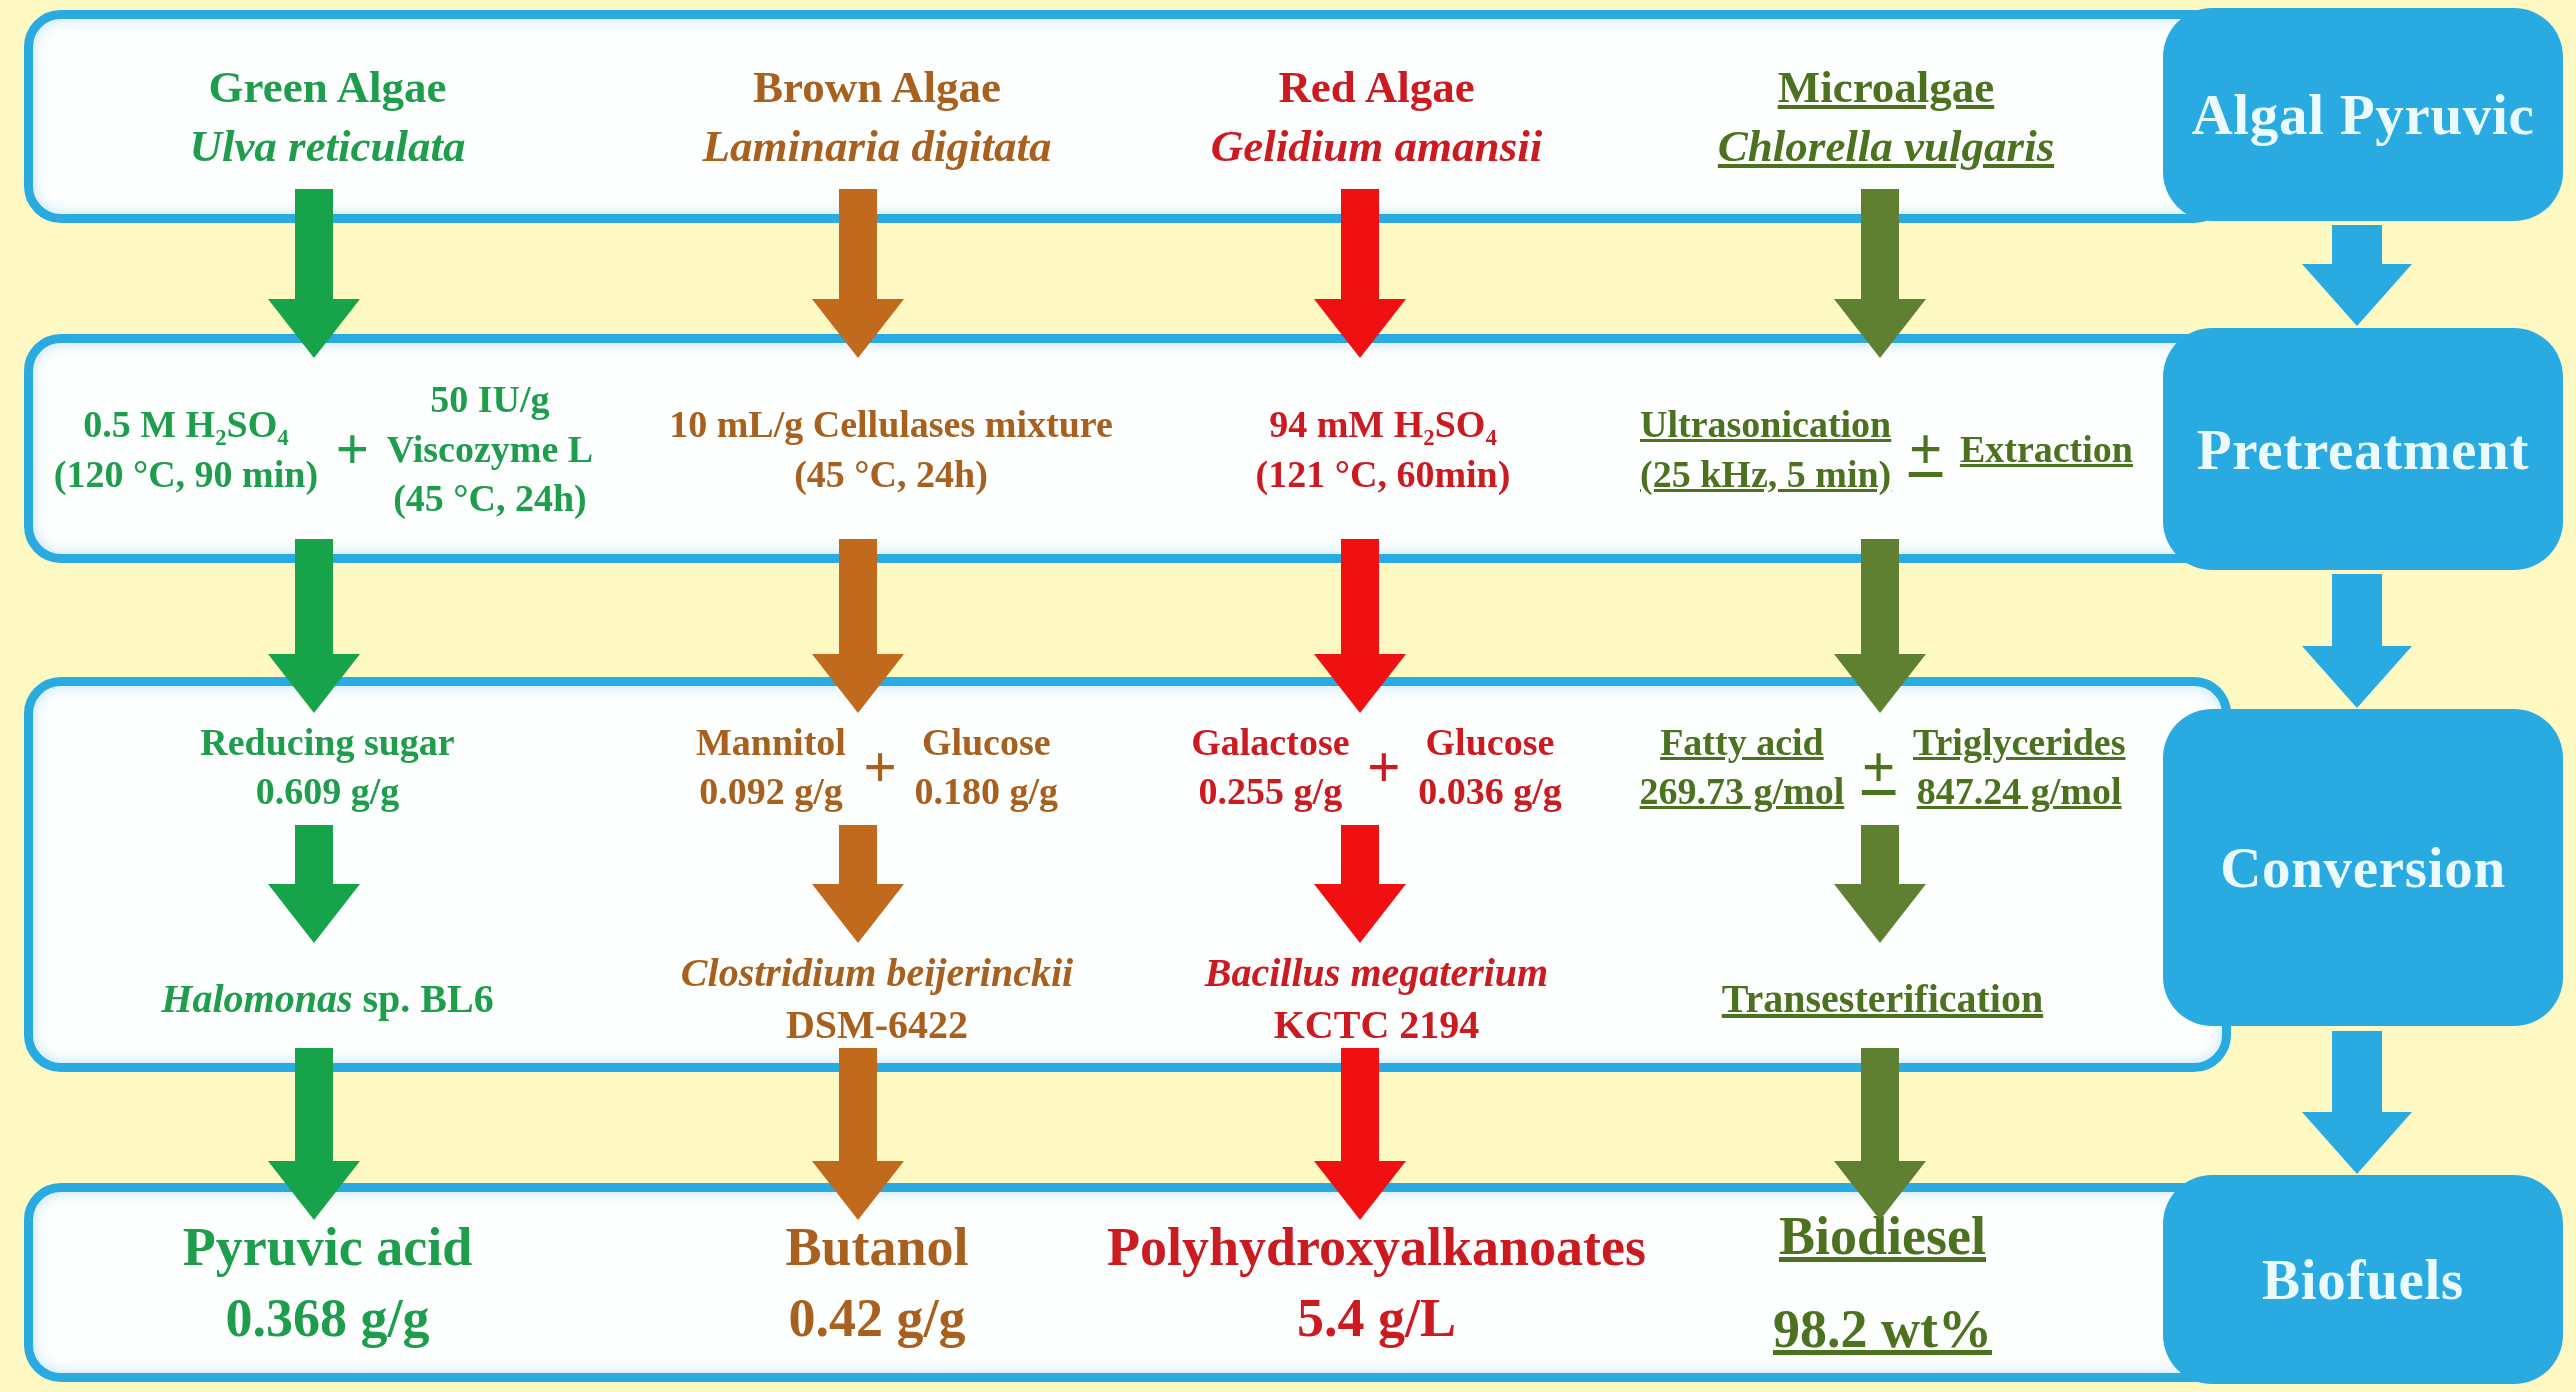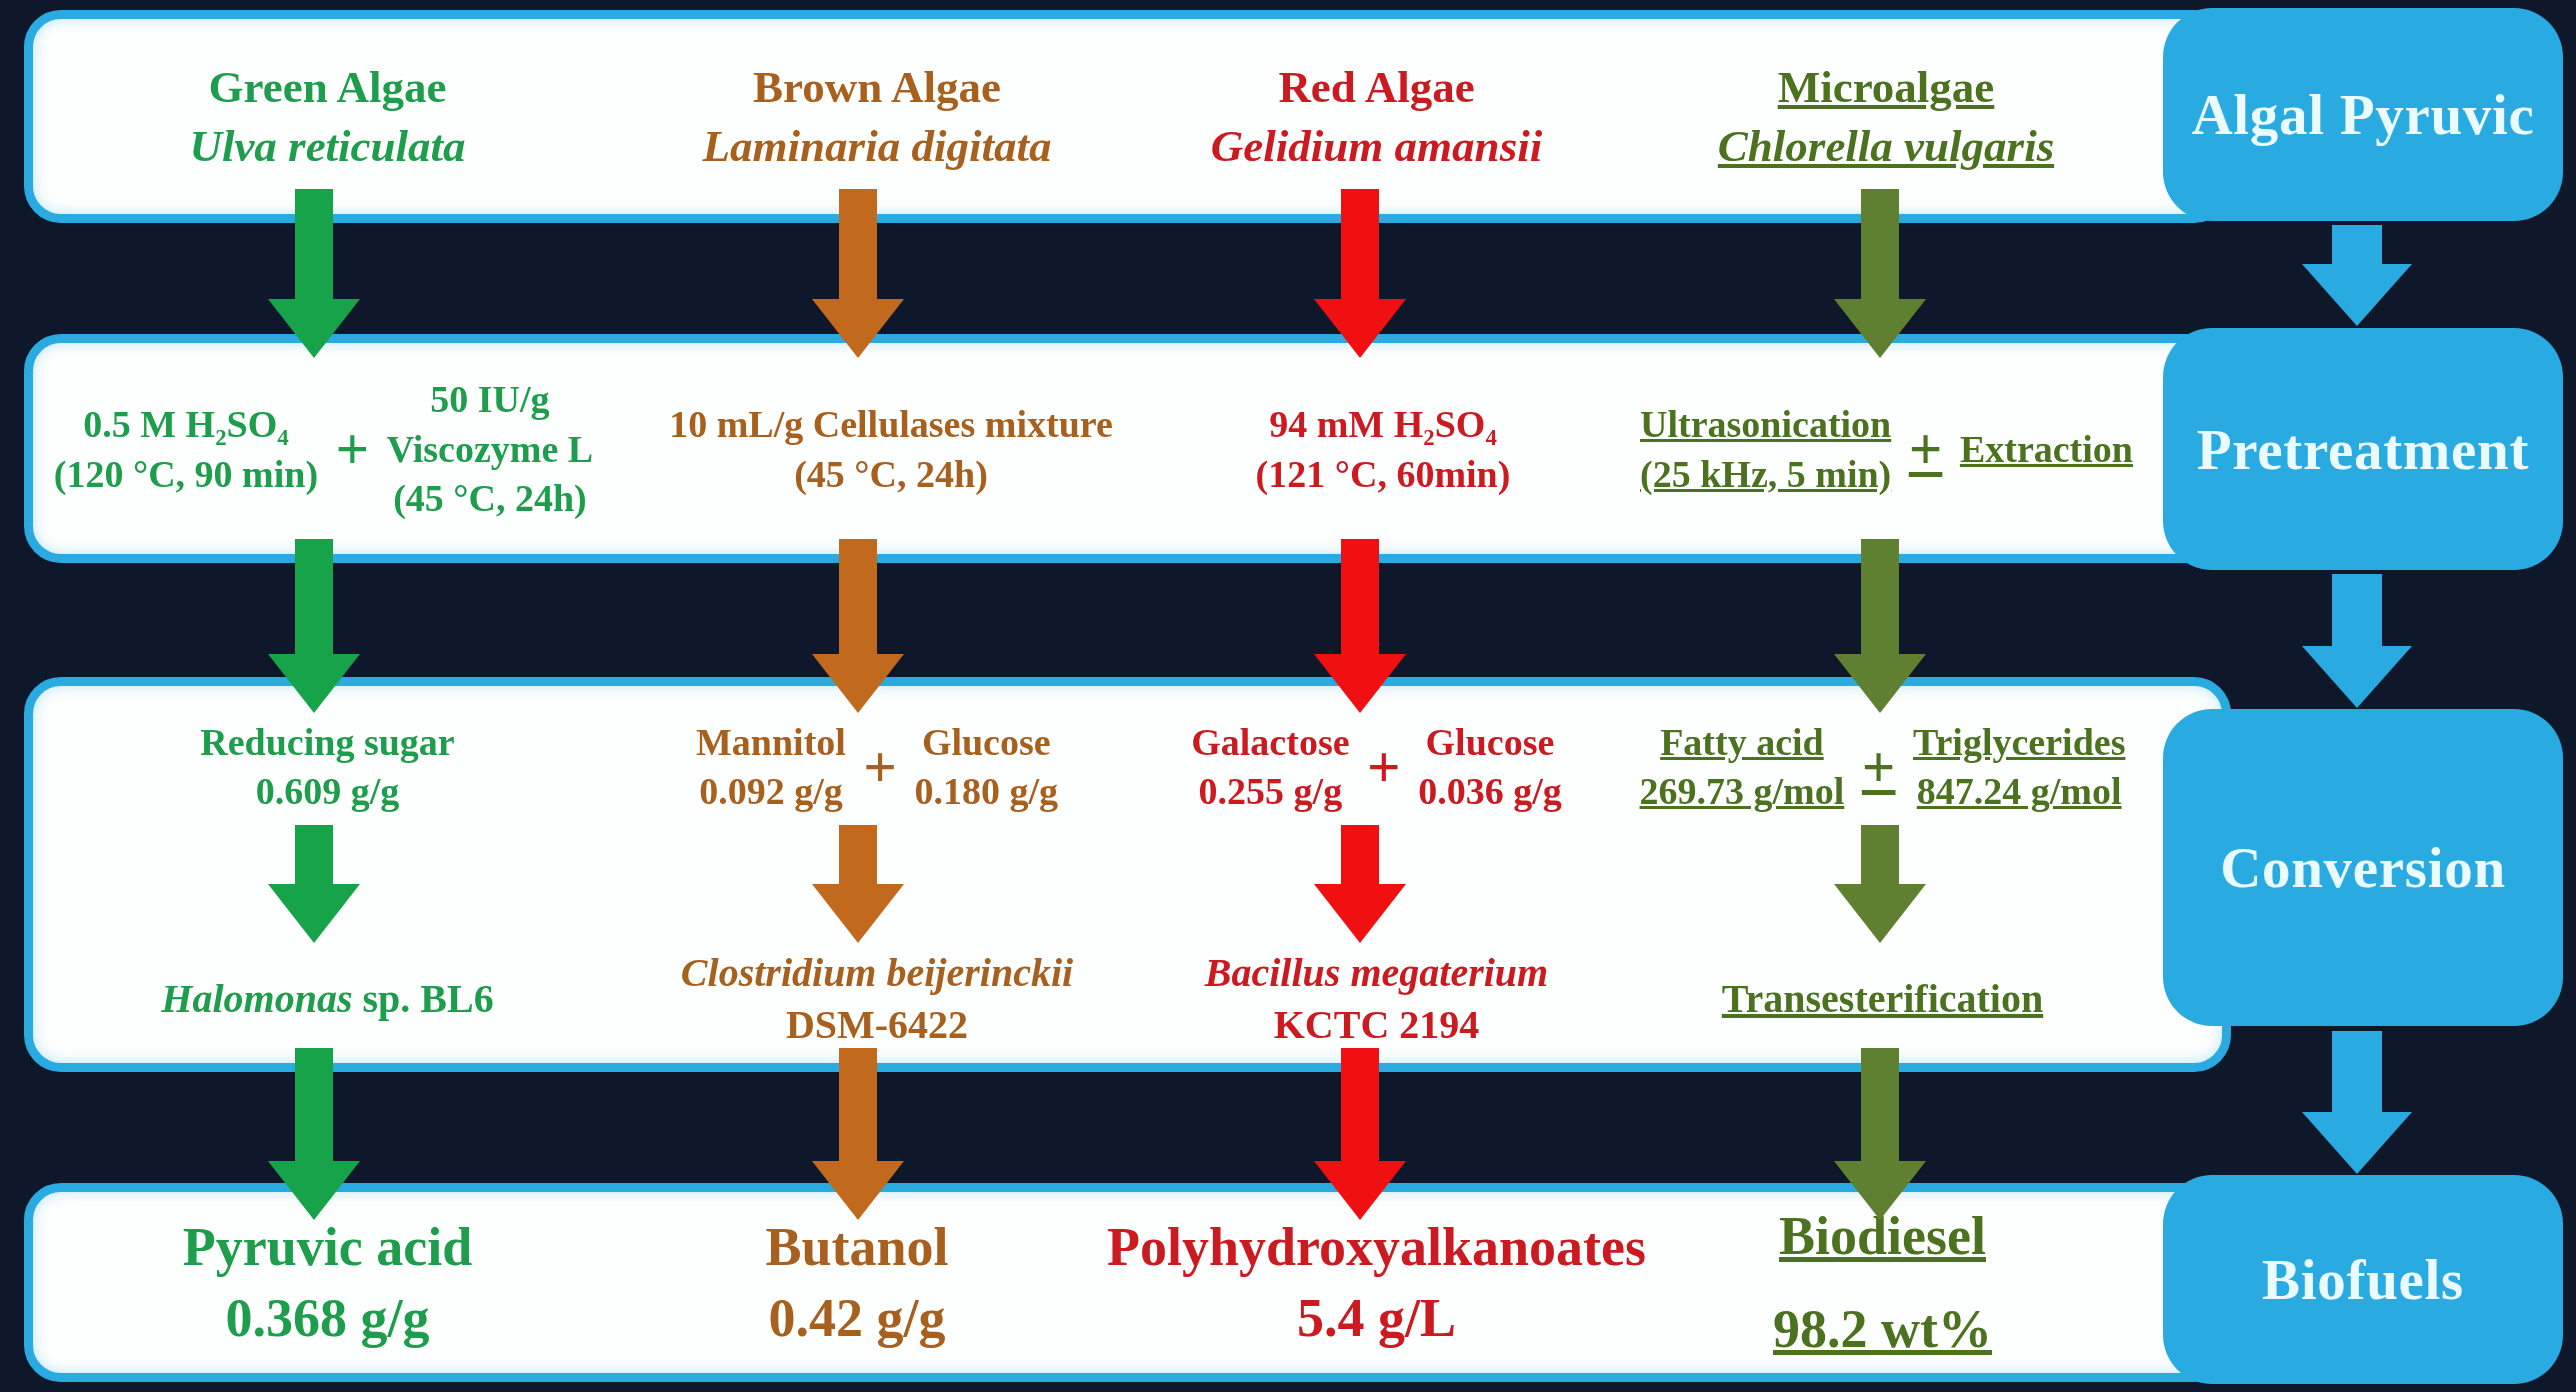--- a/index.html
+++ b/index.html
@@ -1,17 +1,17 @@
 <!DOCTYPE html>
 <html style="font-size:10.8px"><head>
 <meta charset="utf-8">
 <style>
   html,body{margin:0;padding:0;background:#ffffff;}
   .canvas{
-    position:relative;width:2576px;height:1392px;background:#0f172a;overflow:hidden;
+    position:relative;width:2576px;height:1392px;background:#fef9c3;overflow:hidden;
     font-family:"Liberation Serif","DejaVu Serif",serif;font-weight:700;
   }
   
   .band{
     position:absolute;left:23.6px;width:2207px;box-sizing:border-box;
     background:#fdfefe;border:9.4px solid #29abe2;border-radius:37px;
     box-shadow:inset 0 0 13.5px rgba(41,171,226,.30);z-index:1;
   }
   #band-biomass{top:10px;height:213px;}
   #band-pretreatment{top:334px;height:229px;}
@@ -165,21 +165,21 @@
     <div class="t-agent">KCTC 2194</div>
   </div>
   <div class="cell c-olive" style="top:935px;height:128px;left:1572px;width:621px;">
     <div class="t-agent">Transesterification</div>
   </div>
 
   <div class="cell c-green" style="top:1198px;height:169px;left:54px;width:547px;">
     <div class="t-prod">Pyruvic acid</div>
     <div class="t-prod">0.368 g/g</div>
   </div>
-  <div class="cell c-brown" style="top:1198px;height:169px;left:587px;width:540px;">
+  <div class="cell c-brown" style="top:1198px;height:169px;left:607px;width:540px;">
     <div class="t-prod">Butanol</div>
     <div class="t-prod">0.42 g/g</div>
   </div>
   <div class="cell c-red" style="top:1198px;height:169px;left:1147px;width:459px;">
     <div class="t-prod">Polyhydroxyalkanoates</div>
     <div class="t-prod">5.4 g/L</div>
   </div>
   <div class="cell c-olive" style="top:1198px;height:169px;left:1572px;width:621px;gap:23px;">
     <div class="t-prod">Biodiesel</div>
     <div class="t-prod">98.2 wt%</div>

